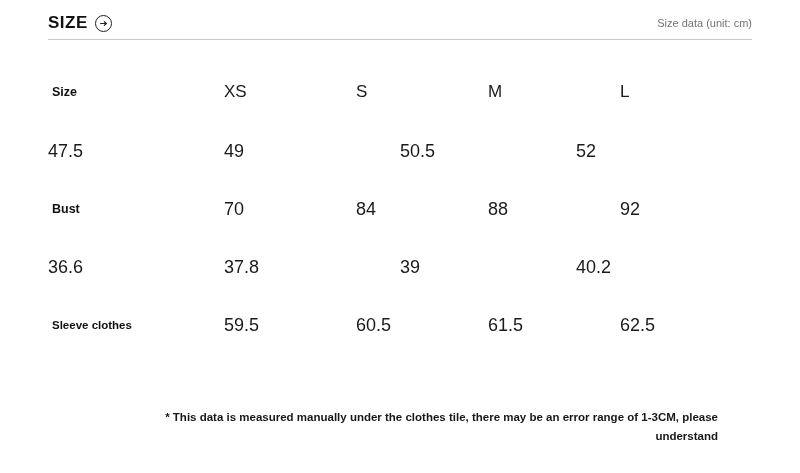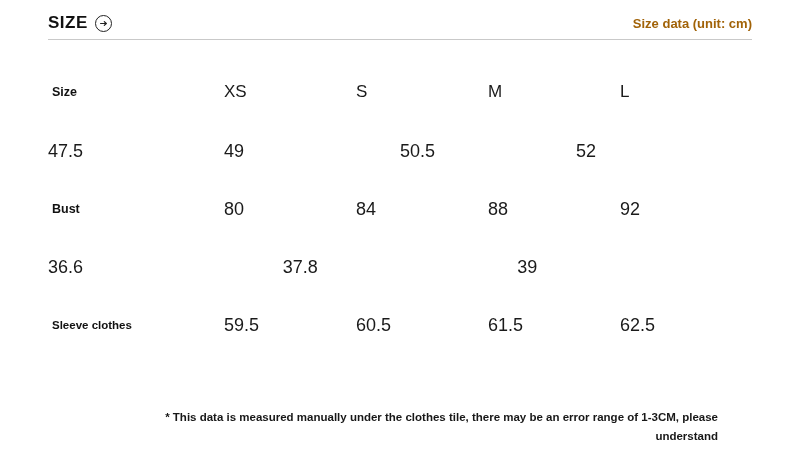--- a/index.html
+++ b/index.html
@@ -49,23 +49,23 @@
     height: 17px;
     border: 1.4px solid #222222;
     border-radius: 50%;
     display: inline-flex;
     align-items: center;
     justify-content: center;
     box-sizing: border-box;
   }
   .arrow-circle svg { display: block; }
   .header-right {
-    font-size: 13px;
-    font-weight: bold;
-    color: #a16207;
+    font-size: 11px;
+    font-weight: normal;
+    color: #737373;
   }
   .header-rule {
     position: absolute;
     left: 48px;
     top: 39px;
     width: 704px;
     height: 1px;
     background: #c9c9c9;
   }
 
@@ -157,30 +157,31 @@
 
     <div class="row row-body">
       <div class="cell-val">47.5</div>
       <div class="cell-val">49</div>
       <div class="cell-val">50.5</div>
       <div class="cell-val">52</div>
     </div>
 
     <div class="row row-body">
       <div class="cell-label">Bust</div>
-      <div class="cell-val">80</div>
+      <div class="cell-val">70</div>
       <div class="cell-val">84</div>
       <div class="cell-val">88</div>
       <div class="cell-val">92</div>
     </div>
 
     <div class="row row-body">
       <div class="cell-val">36.6</div>
       <div class="cell-val">37.8</div>
       <div class="cell-val">39</div>
+      <div class="cell-val">40.2</div>
     </div>
 
     <div class="row row-body">
       <div class="cell-label small">Sleeve clothes</div>
       <div class="cell-val">59.5</div>
       <div class="cell-val">60.5</div>
       <div class="cell-val">61.5</div>
       <div class="cell-val">62.5</div>
     </div>
 

